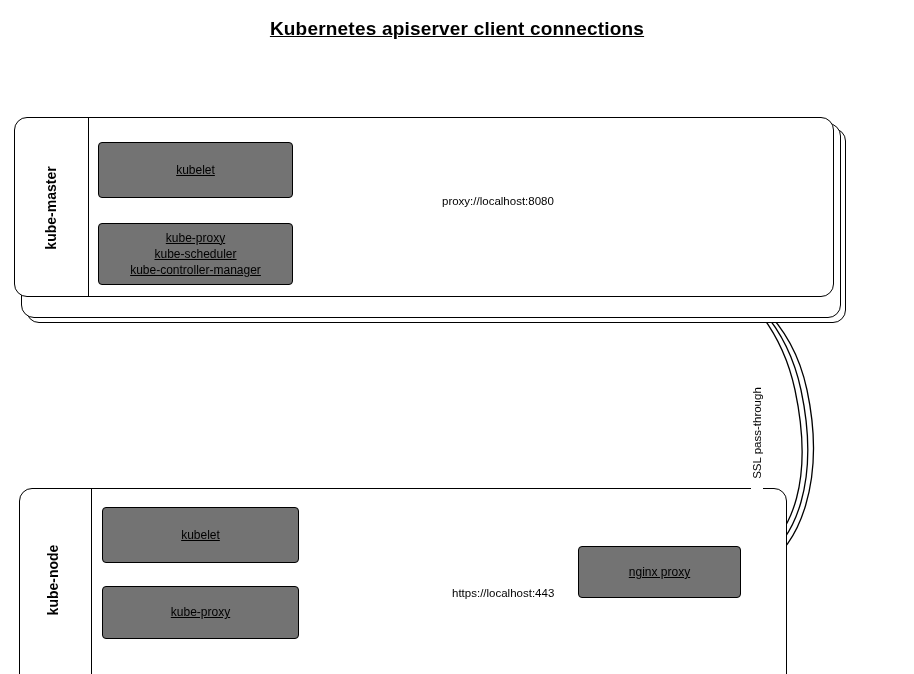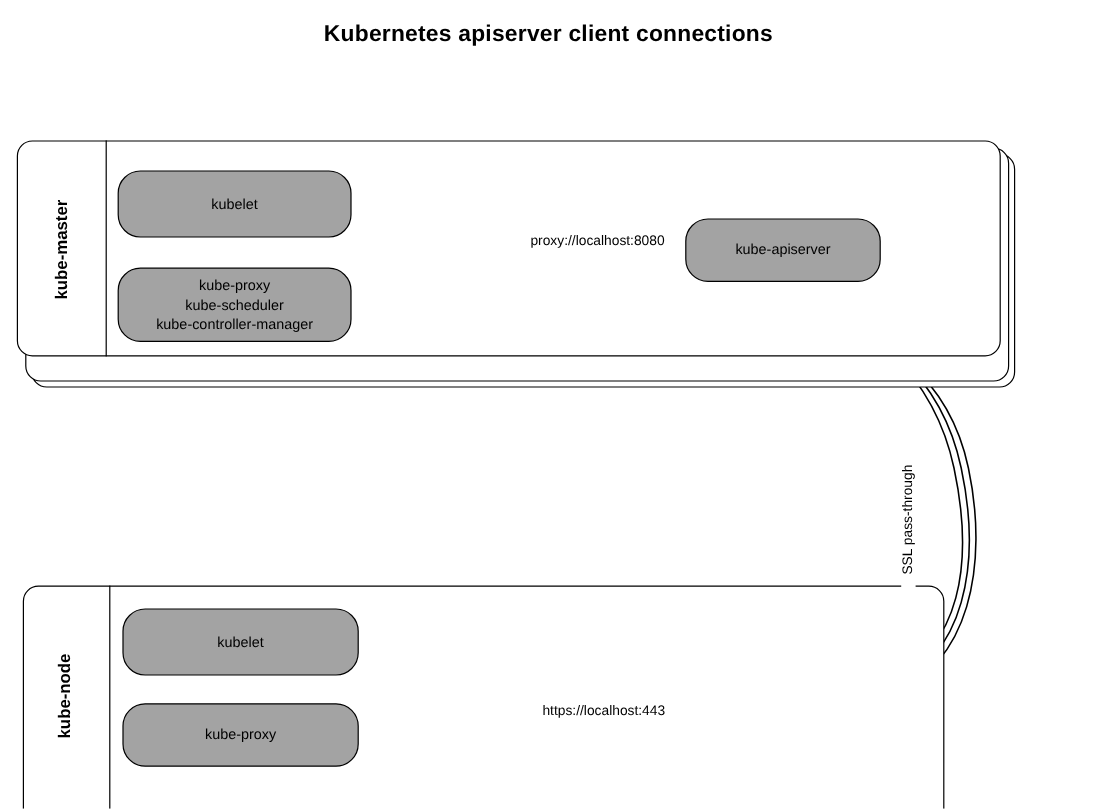--- a/index.html
+++ b/index.html
@@ -27,35 +27,37 @@
   .title {
     position: absolute;
     left: 0;
     top: 18px;
     width: 914px;
     text-align: center;
     font-size: 19px;
     font-weight: bold;
     color: #000000;
     letter-spacing: 0.2px;
+    text-decoration: underline;
   }
   .node-box {
     position: absolute;
     box-sizing: border-box;
     border: 1.6px solid #000000;
-    background: #a3a3a3;
-    border-radius: 19px;
+    background: #737373;
+    border-radius: 4px;
     display: flex;
     align-items: center;
     justify-content: center;
     text-align: center;
     font-size: 12px;
     color: #000000;
     line-height: 1.35;
     z-index: 3;
+    text-decoration: underline;
   }
   .group-shadow {
     position: absolute;
     box-sizing: border-box;
     border: 1.6px solid #000000;
     background: #ffffff;
     border-radius: 13px;
     z-index: 1;
   }
   .group-main {
@@ -130,36 +132,36 @@
   <div class="node-box" style="left:98px; top:142px; width:195px; height:56px;">
     <span>kubelet</span>
   </div>
 
   <div class="node-box" style="left:98px; top:223px; width:195px; height:62px; flex-direction:column;">
     <span>kube-proxy</span>
     <span>kube-scheduler</span>
     <span>kube-controller-manager</span>
   </div>
 
-  <div class="node-box" style="left:571px; top:182px; width:163px; height:53px;">
-    <span>kube-apiserver</span>
-  </div>
 
   <div class="edge-label" style="left:440px; top:195px;">proxy://localhost:8080</div>
 
   <div class="group-main" style="left:19px; top:488px; width:768px; height:200px;"></div>
   <div class="group-divider" style="left:91px; top:488px; height:200px;"></div>
   <div class="group-label" style="left:8px; top:572px; width:90px; text-align:center; transform: rotate(-90deg);">kube-node</div>
 
   <div class="node-box" style="left:102px; top:507px; width:197px; height:56px;">
     <span>kubelet</span>
   </div>
 
   <div class="node-box" style="left:102px; top:586px; width:197px; height:53px;">
     <span>kube-proxy</span>
   </div>
 
+  <div class="node-box" style="left:578px; top:546px; width:163px; height:52px;">
+    <span>nginx proxy</span>
+  </div>
 
   <div class="edge-label" style="left:450px; top:559px;margin-top:28px;">https://localhost:443</div>
 
   <div class="edge-label vertical" style="left:700px; top:427px; width:110px; text-align:center; transform: rotate(-90deg);">SSL pass-through</div>
 
 </div>
 
 </body></html>

